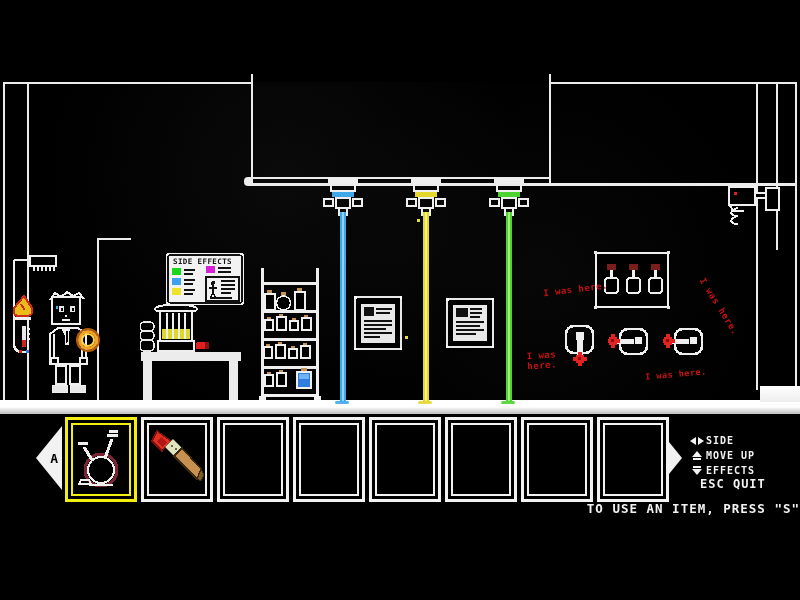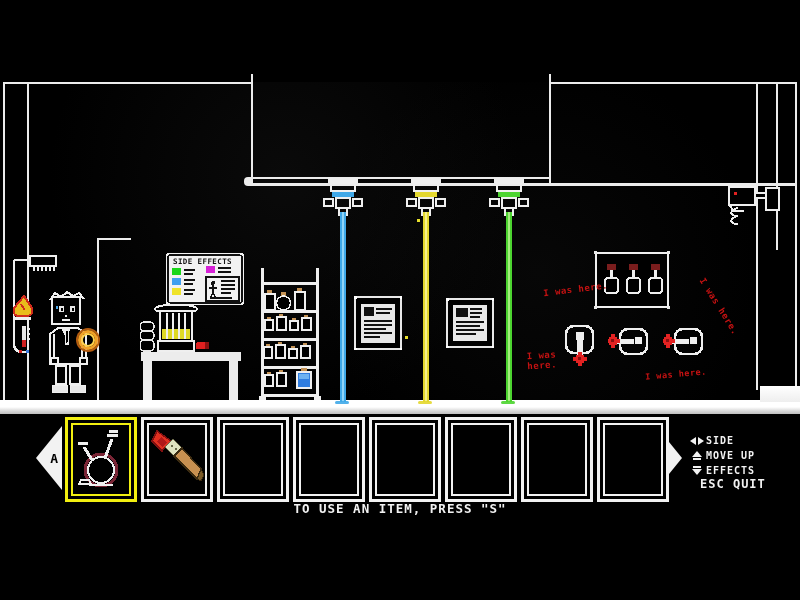--- a/index.html
+++ b/index.html
@@ -44,21 +44,21 @@
     position:absolute; color:#c41212; font-weight:bold; font-size:9px;
     letter-spacing:.5px; line-height:10px; white-space:pre-wrap;
   }
   #graffiti-1 { left:543px; top:284px; width:70px; transform:rotate(-7deg); }
   #graffiti-2 { left:527px; top:350px; width:38px; transform:rotate(-4deg); }
   #graffiti-3 { left:645px; top:369px; width:64px; font-size:8.5px; transform:rotate(-5deg); }
   #graffiti-4 { left:706px; top:276px; width:70px; transform:rotate(58deg); transform-origin:0 0; }
 
   
   #hint {
-    position:absolute; left:0; right:0; top:501px; text-align:center;
+    position:absolute; left:0; right:0; top:501px; text-align:right;
     font-size:12.5px; font-weight:bold; letter-spacing:1px; text-transform:uppercase;
   }
   .inv-slot {
     position:absolute; top:417px; width:72px; height:85px; background:#000;
     border:3px solid #f2f2f2; box-shadow:inset 0 0 0 3px #000, inset 0 0 0 5px #f2f2f2;
     display:flex; align-items:center; justify-content:center;
   }
   .inv-slot.selected { border-color:#f2ef10; box-shadow:inset 0 0 0 3px #000, inset 0 0 0 5px #f2ef10; }
   .nav-arrow { position:absolute; top:426px; width:26px; height:64px; background:#f2f2f2;
     display:flex; align-items:center; }

